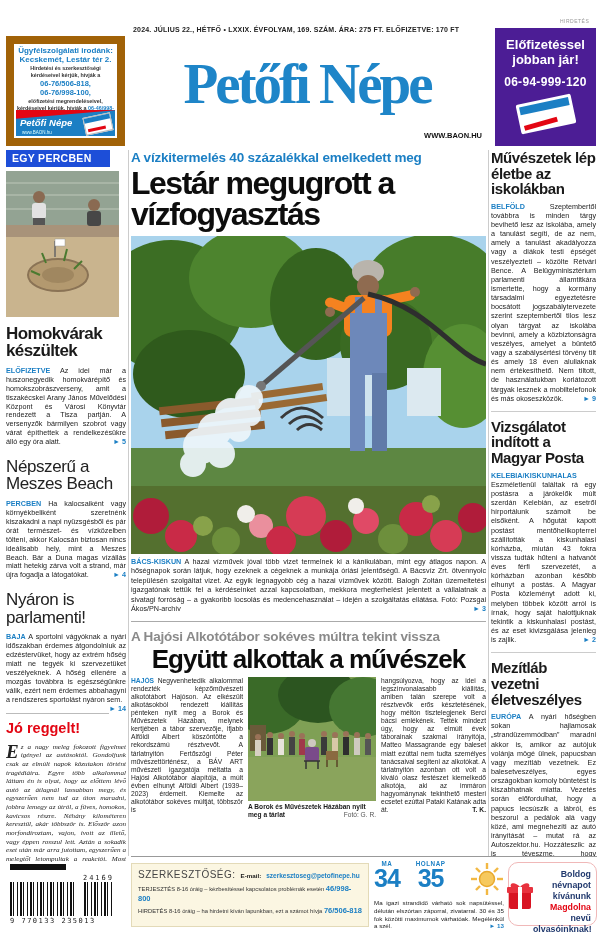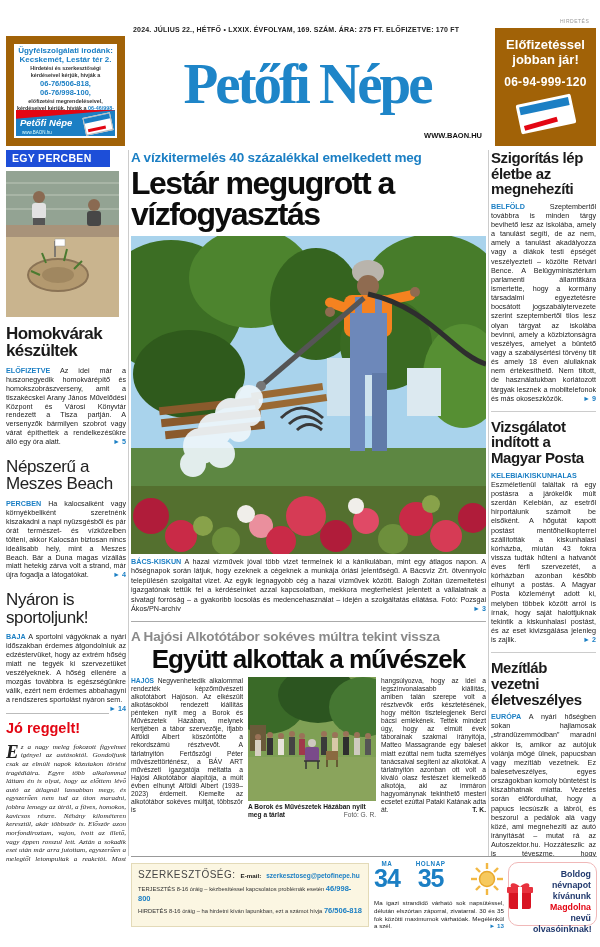--- a/index.html
+++ b/index.html
@@ -21,21 +21,21 @@
   .c-inline-phone{color:#1b7fc4;font-weight:bold;}
   .ribbon{position:absolute;left:2px;right:2px;bottom:2px;height:26px;background:#1b7fc4;overflow:hidden;}
   .ribbon::before{content:"";position:absolute;left:-4px;top:-14px;width:120%;height:18px;background:#e30613;transform:skewY(-5deg);}
   .ribbon-text{position:absolute;left:4px;top:7px;color:#fff;font-style:italic;font-weight:bold;font-size:9.5px;z-index:2;}
   .ribbon-site{position:absolute;left:6px;bottom:1px;color:#dff;font-size:4.5px;z-index:2;}
   .newsroll{position:absolute;right:3px;top:5px;width:26px;height:16px;background:#fff;border:1px solid #bbb;
             transform:rotate(-12deg);z-index:2;}
   .newsroll::before{content:"";position:absolute;left:0;top:0;right:0;height:5px;background:#1b7fc4;}
   .newsroll::after{content:"";position:absolute;left:2px;bottom:2px;width:18px;height:3px;background:#e30613;}
   
-  .adbox{position:absolute;left:495px;top:28px;width:101px;height:118px;background:#a16207;color:#fff;
+  .adbox{position:absolute;left:495px;top:28px;width:101px;height:118px;background:#4c1d95;color:#fff;
          text-align:center;box-sizing:border-box;padding-top:10px;}
   .adbox .a1{font-size:13px;font-weight:bold;line-height:1.15;}
   .adbox .a2{font-size:12px;font-weight:bold;margin-top:7px;letter-spacing:.3px;}
   .adroll{width:56px;height:30px;background:#fff;margin:10px auto 0;transform:rotate(-12deg);position:relative;border-radius:2px;}
   .adroll::before{content:"";position:absolute;left:3px;top:3px;right:3px;height:8px;background:#1b7fc4;}
   .adroll::after{content:"";position:absolute;left:4px;bottom:4px;width:34px;height:5px;background:#e30613;transform:rotate(-4deg);}
   
   .vrule{position:absolute;width:1px;background:#ccc;}
   .col-left{position:absolute;left:6px;top:150px;width:120px;height:712px;overflow:hidden;}
   .col-mid{position:absolute;left:131px;top:150px;width:355px;height:706px;overflow:hidden;}
@@ -154,29 +154,38 @@
       <line x1="49" y1="86" x2="49" y2="70" stroke="#666" stroke-width="1.5"></line>
       <rect x="49" y="68" width="10" height="7" fill="#fff" stroke="#999" stroke-width="0.5"></rect>
     </svg>
 
     <div class="lh-bold">Homokvárak készültek</div>
     <p class="lbody"><span class="tag">ELŐFIZETVE</span><span> Az idei már a huszonegyedik homokvárépítő és homokszobrászverseny, amit a tiszakécskei Arany János Művelődési Központ és Városi Könyvtár rendezett a Tisza partján. A versenyzők bármilyen szobrot vagy várat építhettek a rendelkezésükre álló egy óra alatt.</span><span class="pref">► 5</span></p>
 
     <div class="lh-light">Népszerű a Meszes Beach</div>
     <p class="lbody"><span class="tag">PERCBEN</span><span> Ha kalocsaiként vagy környékbeliként szeretnénk kiszakadni a napi nyüzsgésből és pár órát természet- és vízközelben tölteni, akkor Kalocsán biztosan nincs ideálisabb hely, mint a Meszes Beach. Bár a Duna magas vízállás miatt hetekig zárva volt a strand, már újra fogadja a látogatókat.</span><span class="pref">► 4</span></p>
 
-    <div class="lh-light">Nyáron is sportoljunk!</div>
+    <div class="lh-light">Nyáron is parlamenti!</div>
     <p class="lbody"><span class="tag">BAJA</span><span> A sportolni vágyóknak a nyári időszakban érdemes átgondolniuk az edzéstervüket, hogy az extrém hőség miatt ne tegyék ki szervezetüket veszélyeknek. A hőség ellenére a mozgás továbbra is egészségünkre válik, ezért nem érdemes abbahagyni a rendszeres sportolást nyáron sem.</span><span class="pref">► 14</span></p>
 
     <hr class="lrule">
     <div class="greet-title">Jó reggelt!</div>
     <p class="greet-body"><span>Ez a nagy meleg fokozott figyelmet igényel az autósoktól. Gondoljunk csak az elmúlt napok közutakon történt tragédiáira. Egyre több alkalommal láttam én is olyat, hogy az előttem lévő autó az átlagnál lassabban megy, és egyszerűen nem tud az úton maradni, jobbra lemegy az útról, a füves, homokos, kavicsos részre. Néhány kilométeren keresztül, akár többször is. Először azon morfondíroztam, vajon, ivott az illető, vagy éppen rosszul lett. Aztán a sokadik eset után már arra jutottam, egyszerűen a melegtől letompultak a reakciói. Most már, ha ilyet látok, rutinosan lassulok, inkább én is lassabban megyek. Megelőzni nem merem, mert mi van, ha akkor meg nem jobbra, hanem balra leng ki az autójával.</span> </p>
 
   </div>
 
+  <div class="barcode">
+    <div class="printmark"></div>
+    <div class="bc-top">24169</div>
+    <div class="bars-row">
+      <div class="bars b1"></div>
+      <div class="bars b2"></div>
+    </div>
+    <div class="bc-num">9 770133 235013</div>
+  </div>
 
   <div class="col-mid">
     <div class="kicker">A vízkitermelés 40 százalékkal emelkedett meg</div>
     <div class="headline">Lestár megugrott a vízfogyasztás</div>
 
     <svg width="355" height="318" viewBox="0 0 355 318" preserveAspectRatio="none" style="display:block;">
       <rect width="355" height="318" fill="#a9d3ec"></rect>
       <ellipse cx="40" cy="70" rx="72" ry="66" fill="#3c6e24"></ellipse>
       <ellipse cx="120" cy="42" rx="62" ry="50" fill="#4d842e"></ellipse>
       <ellipse cx="185" cy="68" rx="46" ry="56" fill="#35641f"></ellipse>
@@ -291,21 +300,21 @@
           <path d="M79 83 v7 M89 83 v7" stroke="#5a4426" stroke-width="1.5"></path>
         </svg>
         <div class="s2cap"><span>A Borok és Művészetek Házában nyílt meg a tárlat</span> <span class="s2credit">Fotó: G. R.</span></div>
       </div>
       <p class="s2col" style="margin:0;flex:1;"><span>hangsúlyozva, hogy az idei a legszínvonalasabb kiállítás, amiben talán szerepe volt a résztvevők erős késztetésének, hogy méltón tisztelegjenek Berci bácsi emlékének. Tették mindezt úgy, hogy az elmúlt évek táborainak szakmai irányítója, Matteo Massagrande egy baleset miatt ezúttal nem tudta személyes tanácsaival segíteni az alkotókat. A tárlatnyitón azonban ott volt a kiváló olasz festészet kiemelkedő alkotója, aki az immáron hagyománynak tekinthető mesteri ecsetet ezúttal Pataki Katának adta át.</span> <span class="sig">T. K.</span></p>
     </div>
   </div>
 
   <div class="col-right">
     <div class="rart">
-      <h3>Szigorítás lép életbe az megnehezíti</h3>
+      <h3>Művészetek lép életbe az iskolákban</h3>
       <p class="rbody" style="margin:0;"><span class="tag">BELFÖLD</span><span> Szeptembertől továbbra is minden tárgy bevihető lesz az iskolába, amely a tanulást segíti, de az nem, amely a tanulást akadályozza vagy a diákok testi épségét veszélyezteti – közölte Rétvári Bence. A Belügyminisztérium parlamenti államtitkára ismertette, hogy a kormány társadalmi egyeztetésre bocsátott jogszabálytervezete szerint szeptembertől tilos lesz olyan tárgyat az iskolába bevinni, amely a közbiztonságra veszélyes, amelyet a büntető vagy a szabálysértési törvény tilt és amely 18 éven aluliaknak nem értékesíthető. Nem tiltott, de használatukban korlátozott tárgyak lesznek a mobiltelefonok és más okoseszközök.</span><span class="pref">► 9</span></p>
     </div>
     <hr class="rrule">
     <div class="rart">
       <h3>Vizsgálatot indított a Magyar Posta</h3>
       <p class="rbody" style="margin:0;"><span class="tag">KELEBIA/KISKUNHALAS</span><span> Eszméletlenül találtak rá egy postásra a járókelők múlt szerdán Kelebián, az esetről hírportálunk számolt be elsőként. A hőgutát kapott postást mentőhelikopterrel szállították a kiskunhalasi kórházba, miután 43 fokra vissza tudták hűteni a hatvanöt éves férfi szervezetét, a kórházban azonban később elhunyt a postás. A Magyar Posta közleményt adott ki, melyben többek között arról is írnak, hogy saját halottjuknak tekintik a kiskunhalasi postást, és az eset kivizsgálása jelenleg is zajlik.</span><span class="pref">► 2</span></p>
     </div>
     <hr class="rrule">
     <div class="rart">
       <h3>Mezítláb vezetni életveszélyes</h3>

